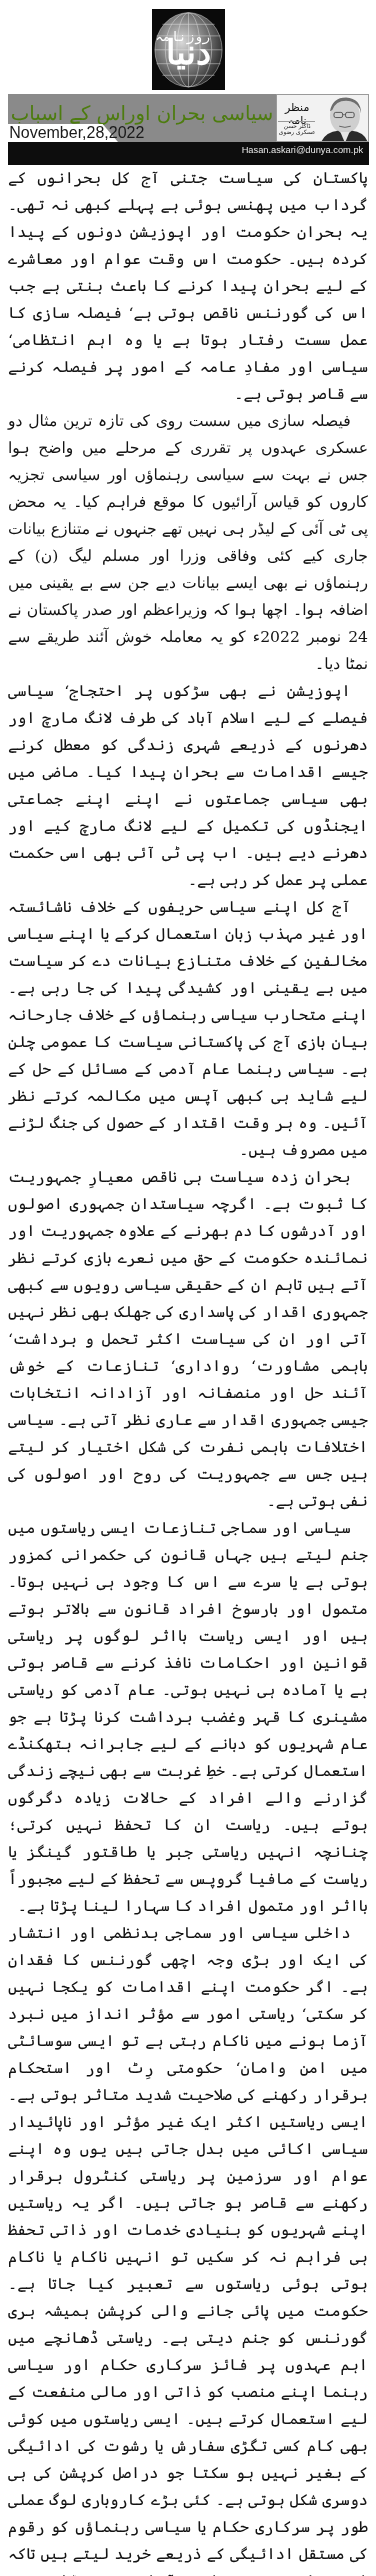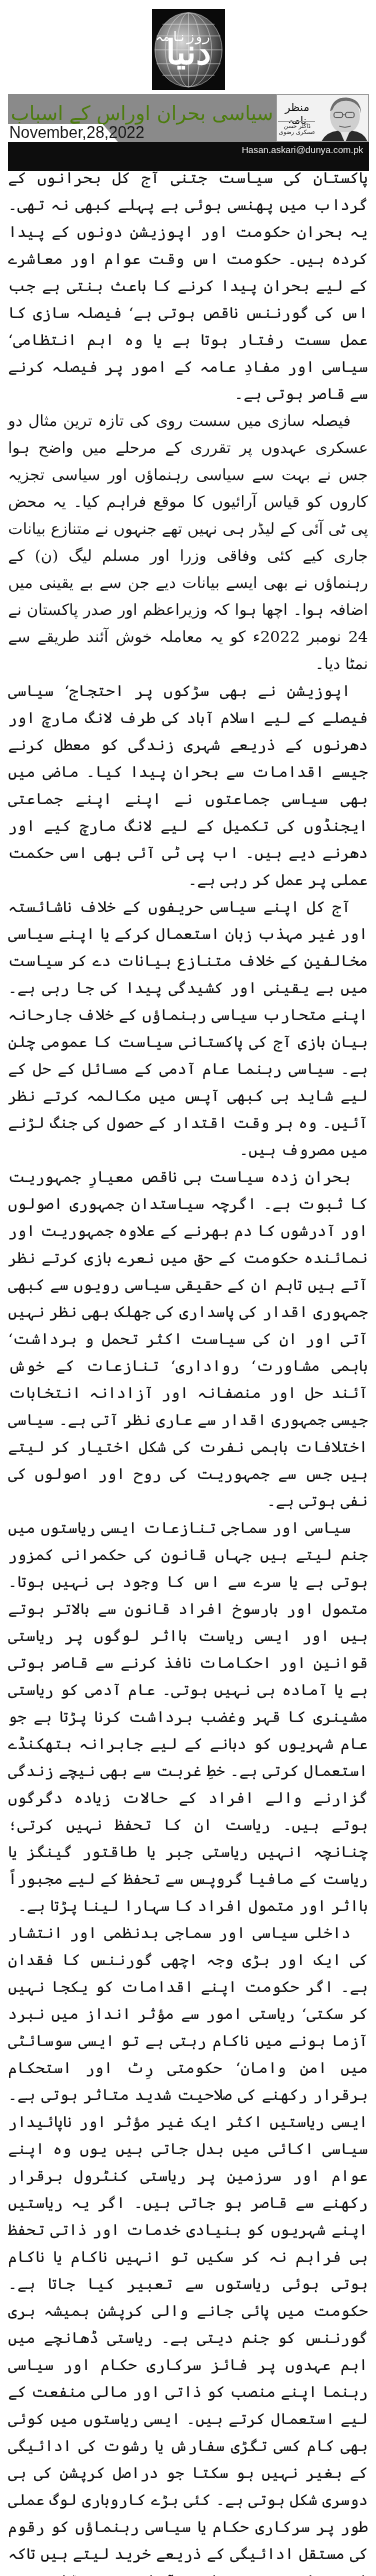--- a/index.html
+++ b/index.html
@@ -12,21 +12,21 @@
   
   .banner { position: absolute; left: 8px; top: 94px; width: 361px; height: 65px; }
   .banner-gray { position: absolute; left: 0; top: 0; width: 268px; height: 48px; background: #8a8a8a; }
   .banner-title { position: absolute; left: 0; top: 8px; width: 268px; text-align: center; direction: rtl; font-family: "DejaVu Serif", serif; font-size: 19.7px; color: #4d7c0f; line-height: 23px; }
   .date-tab { position: absolute; left: 0; top: 30px; height: 18px; width: 110px; background: #ffffff; clip-path: polygon(0 0, 86% 0, 100% 100%, 0 100%); }
   .date-text { position: absolute; left: 1.2px; top: 31px; font-family: "Liberation Sans", sans-serif; font-size: 16px; color: #1a1a1a; line-height: 15px; }
   .author-box { position: absolute; left: 268px; top: 0; width: 93px; height: 48px; background: #f2f2f2; border: 0.6px solid #9a9a9a; box-sizing: border-box; overflow: hidden; }
   .column-name { position: absolute; left: 1.2px; top: 5.8px; width: 38px; text-align: center; direction: rtl; font-family: "DejaVu Sans", sans-serif; font-weight: normal; font-size: 11px; color: #111; }
   .author-name { position: absolute; left: 1.2px; top: 25.5px; width: 38px; text-align: center; direction: rtl; font-family: "DejaVu Serif", serif; font-size: 5.8px; color: #222; border-top: 0.6px solid #999; padding-top: 1.7px; }
   .author-photo { position: absolute; right: 0; top: 0; width: 53px; height: 48px; }
-  .email-bar { position: absolute; left: 0; top: 48px; width: 361px; height: 29px; background: #0d0d0d; }
+  .email-bar { position: absolute; left: 0; top: 48px; width: 361px; height: 23px; background: #0d0d0d; }
   .email-text { position: absolute; right: 5.8px; top: 2.3px; font-family: "Liberation Sans", sans-serif; font-size: 9.3px; color: #e8e8e8; line-height: 12.7px; }
 
   
   .article { position: absolute; left: 8px; top: 165px; width: 360px; direction: rtl; text-align: justify; text-align-last: right; font-family: "DejaVu Serif", serif; font-size: 15.6px; line-height: 27px; color: #141414; }
   .article p { margin: 0 0 0 0; text-indent: 17.4px; }
   .article p:first-child { text-indent: 0; }
 </style>
 </head>
 <body>
 

